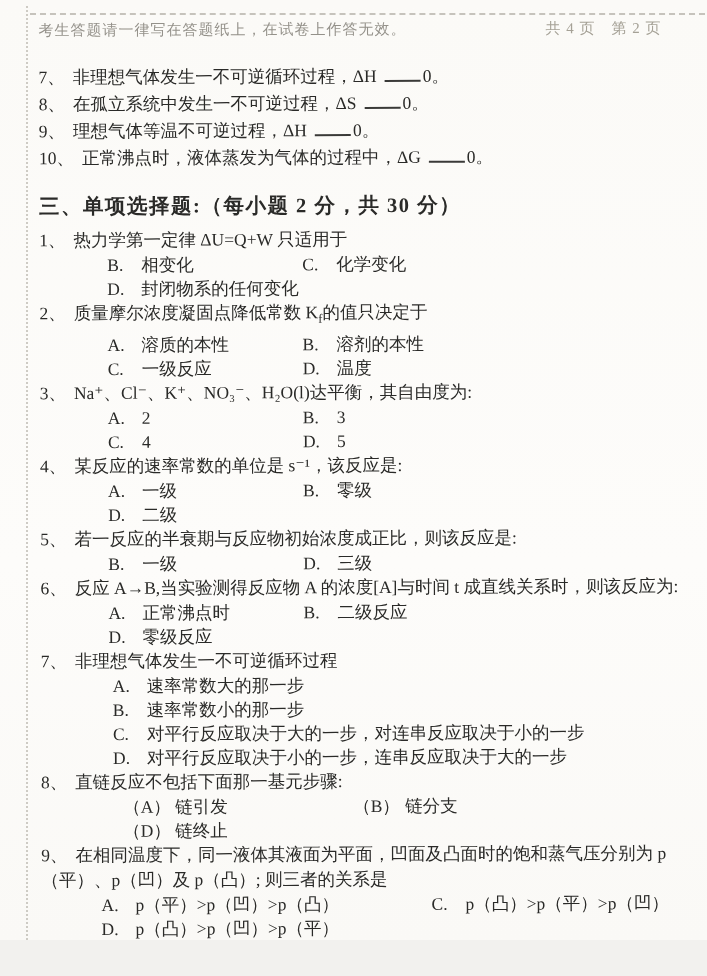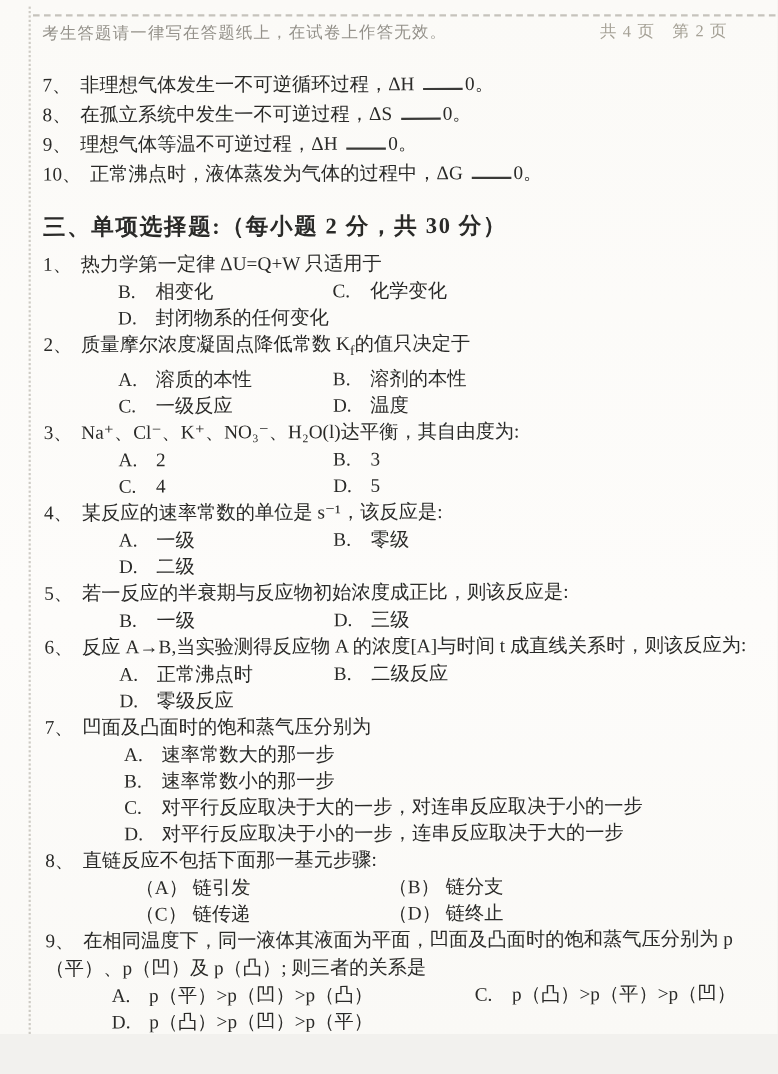--- a/index.html
+++ b/index.html
@@ -128,38 +128,37 @@
       </div>
       <div class="opts">
         <div class="opt"><span class="okey">A.</span><span>正常沸点时</span></div>
         <div class="opt"><span class="okey">B.</span><span>二级反应</span></div>
         <div class="opt"><span class="okey">D.</span><span>零级反应</span></div>
       </div>
     </div>
 
     <div class="q">
       <div class="stem">
-        <span class="qnum">7、</span><span>凹面及凸面时的饱和蒸气压分别为</span>
+        <span class="qnum">7、</span><span>非理想气体发生一不可逆循环过程</span>
       </div>
       <div class="opts single">
         <div class="opt"><span class="okey">A.</span><span>速率常数大的那一步</span></div>
         <div class="opt"><span class="okey">B.</span><span>速率常数小的那一步</span></div>
         <div class="opt"><span class="okey">C.</span><span>对平行反应取决于大的一步，对连串反应取决于小的一步</span></div>
         <div class="opt"><span class="okey">D.</span><span>对平行反应取决于小的一步，连串反应取决于大的一步</span></div>
       </div>
     </div>
 
     <div class="q">
       <div class="stem">
         <span class="qnum">8、</span><span>直链反应不包括下面那一基元步骤:</span>
       </div>
       <div class="opts q8">
         <div class="opt"><span class="okey">（A）</span><span>链引发</span></div>
         <div class="opt"><span class="okey">（B）</span><span>链分支</span></div>
-        <div class="opt"><span class="okey">（C）</span><span>链传递</span></div>
         <div class="opt"><span class="okey">（D）</span><span>链终止</span></div>
       </div>
     </div>
 
     <div class="q">
       <div class="stem">
         <span class="qnum">9、</span><span>在相同温度下，同一液体其液面为平面，凹面及凸面时的饱和蒸气压分别为 p（平）、p（凹）及 p（凸）; 则三者的关系是</span>
       </div>
       <div class="opts q9">
         <div class="opt"><span class="okey">A.</span><span>p（平）&gt;p（凹）&gt;p（凸）</span></div>

